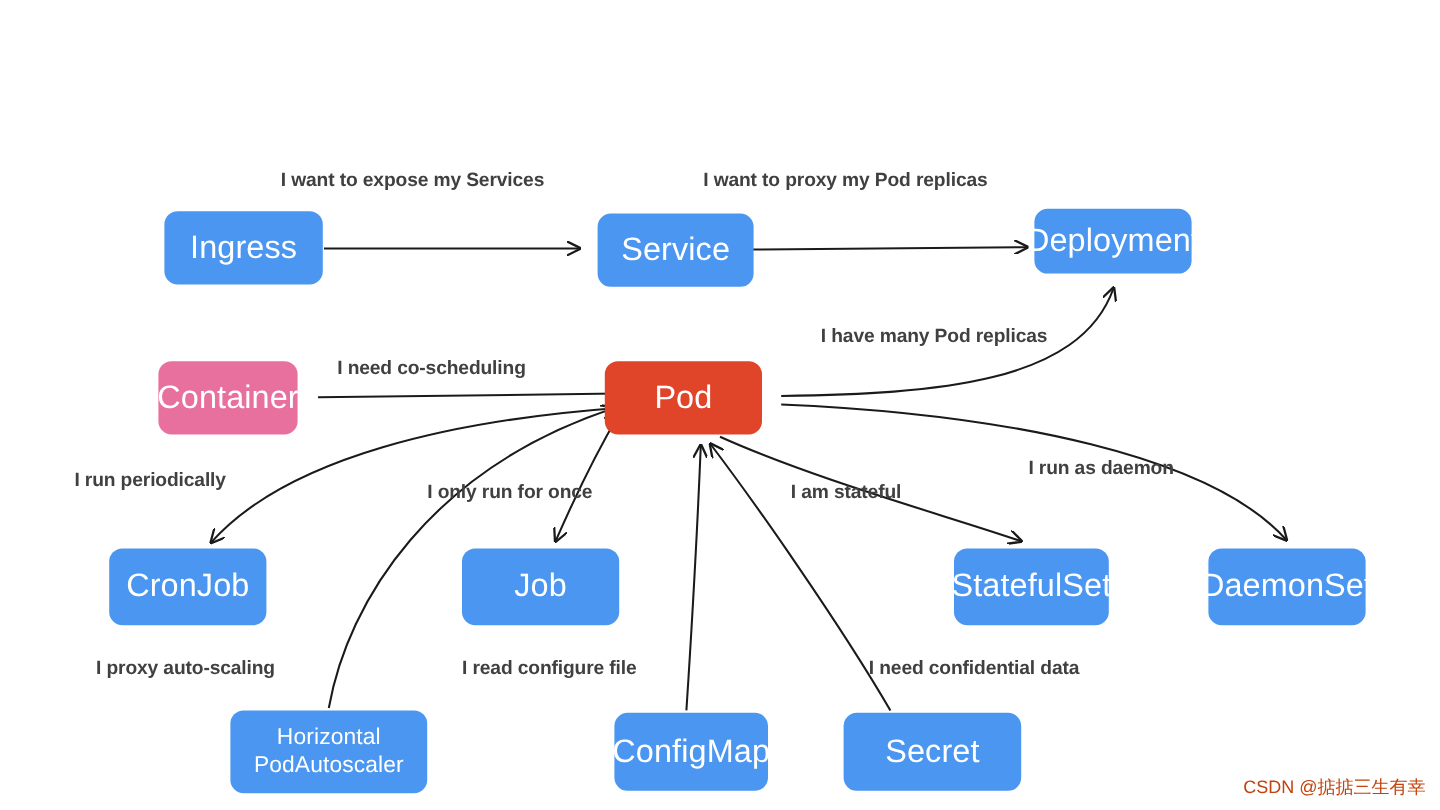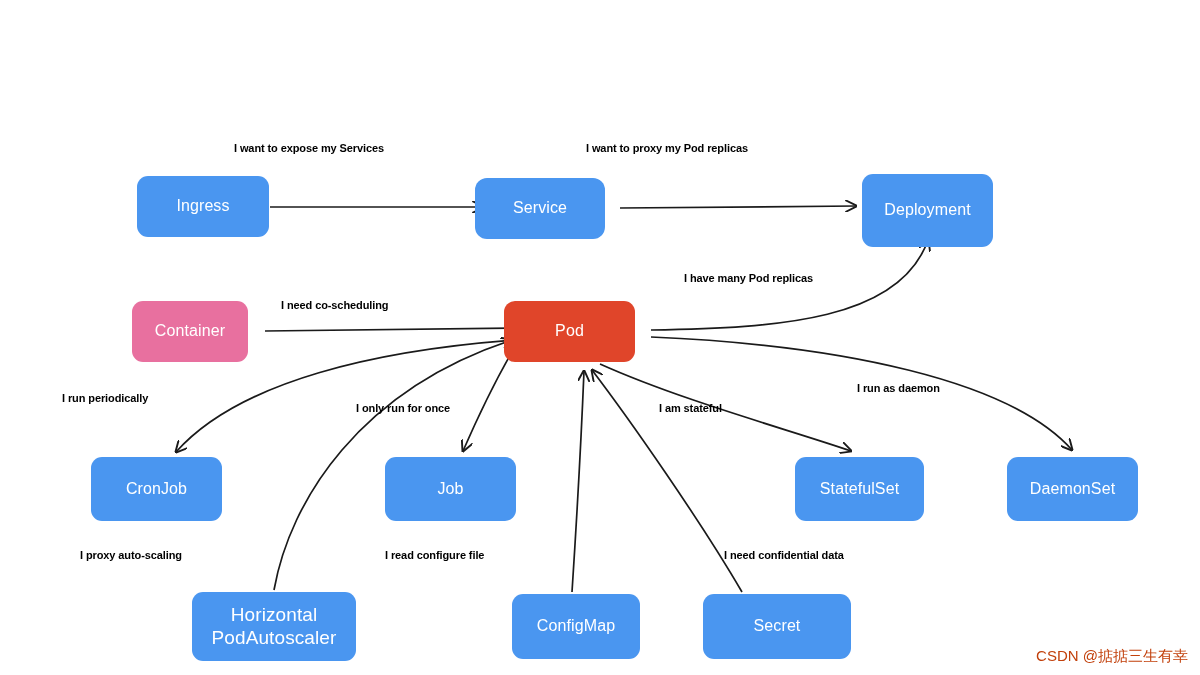--- a/index.html
+++ b/index.html
@@ -41,32 +41,32 @@
     line-height: 1.18;
     letter-spacing: 0.1px;
     box-sizing: border-box;
     user-select: none;
   }
   .node.blue   { background: #4a96f0; }
   .node.red    { background: #e0452a; }
   .node.pink   { background: #e8709f; }
 
   .node .label {
-    font-size: 16px;
+    font-size: 27px;
     padding: 0 6px;
     white-space: pre-line;
   }
   .node.two-line .label { font-size: 19px; }
 
   .edge-label {
     position: absolute;
     font-family: "Liberation Sans", sans-serif;
-    font-size: 11px;
+    font-size: 16px;
     font-weight: bold;
-    color: #000000;
+    color: #404040;
     white-space: nowrap;
     user-select: none;
     letter-spacing: -0.1px;
   }
   .watermark {
     position: absolute;
     right: 12px;
     bottom: 9px;
     font-family: "Liberation Sans", sans-serif;
     font-size: 15px;
@@ -109,25 +109,25 @@
       <path d="M 572 592 C 578 500 582 420 584 371"></path>
 
       <path d="M 742 592 C 700 520 630 420 592 370"></path>
     </g>
   </svg>
 
   <div class="node blue" style="left:137px; top:176px; width:132px; height:61px;">
     <span class="label">Ingress</span>
   </div>
 
-  <div class="node blue" style="left:475px; top:178px; width:130px; height:61px;border-radius:12px;">
+  <div class="node blue" style="left:498px; top:178px; width:130px; height:61px;">
     <span class="label">Service</span>
   </div>
 
-  <div class="node blue" style="left:862px; top:174px; width:131px; height:73px;">
+  <div class="node blue" style="left:862px; top:174px; width:131px; height:54px;">
     <span class="label">Deployment</span>
   </div>
 
   <div class="node pink" style="left:132px; top:301px; width:116px; height:61px;">
     <span class="label">Container</span>
   </div>
 
   <div class="node red" style="left:504px; top:301px; width:131px; height:61px;">
     <span class="label">Pod</span>
   </div>

